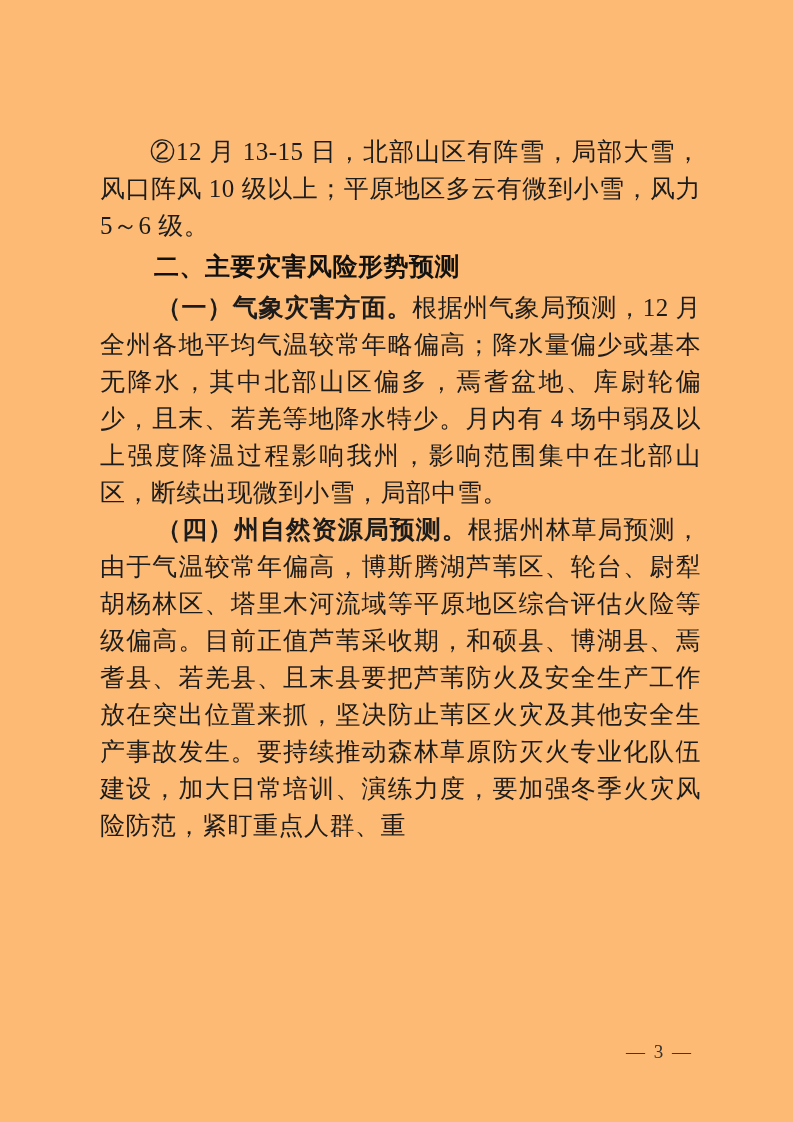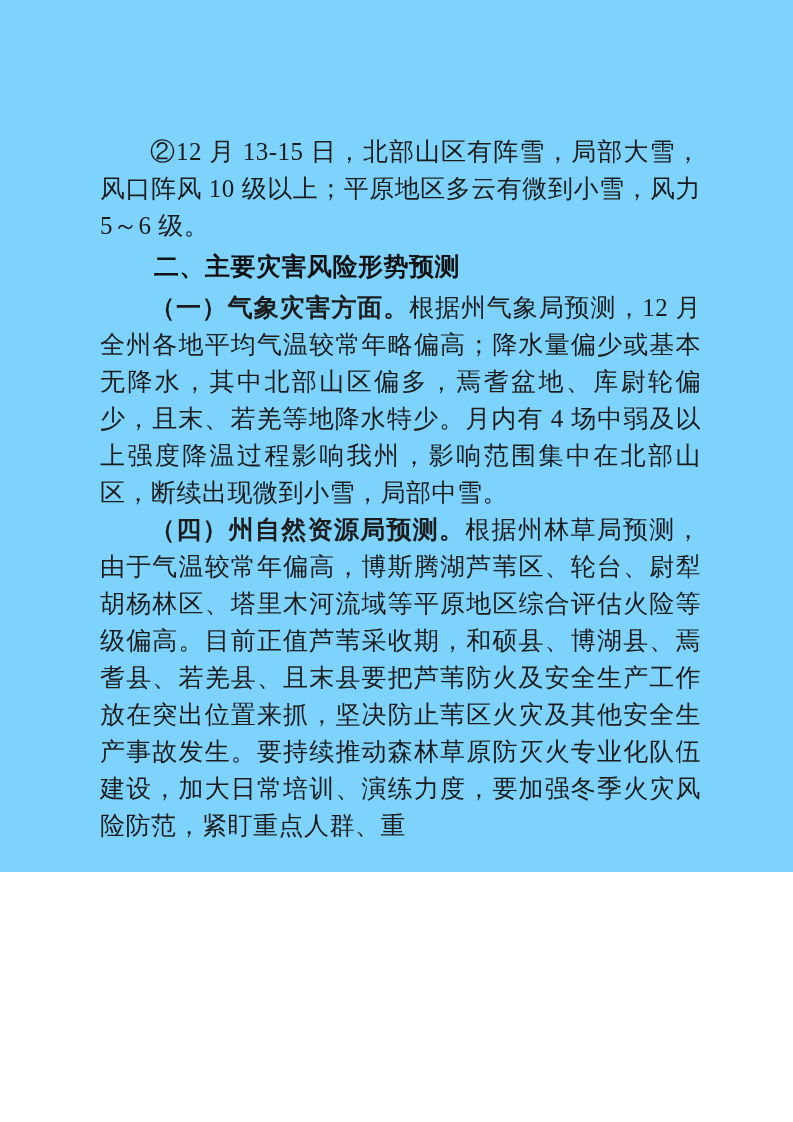--- a/index.html
+++ b/index.html
@@ -3,22 +3,22 @@
 <meta charset="utf-8">
 <style>
   html, body {
     margin: 0;
     padding: 0;
     background: #ffffff;
   }
   .page {
     position: relative;
     width: 793px;
-    height: 872px;
-    background: #7dd3fc;
+    height: 1122px;
+    background: #fdba74;
     overflow: hidden;
     font-family: "Liberation Serif", "DejaVu Serif", serif;
     color: #1c1c1c;
   }
   .content {
     position: absolute;
     left: 100px;
     top: 133px;
     width: 601px;
   }
@@ -37,20 +37,21 @@
     font-size: 25px;
     line-height: 37px;
     font-weight: bold;
     text-indent: 2em;
     letter-spacing: 0.5px;
     font-family: "Liberation Sans", "DejaVu Sans", sans-serif;
     color: #111111;
   }
   .lead {
     font-weight: 600;
+    margin-left: 6px;
   }
   .page-number {
     position: absolute;
     top: 1040px;
     right: 100px;
     font-size: 19px;
     line-height: 24px;
     letter-spacing: 2px;
     color: #333333;
     font-family: "Liberation Serif", "DejaVu Serif", serif;

